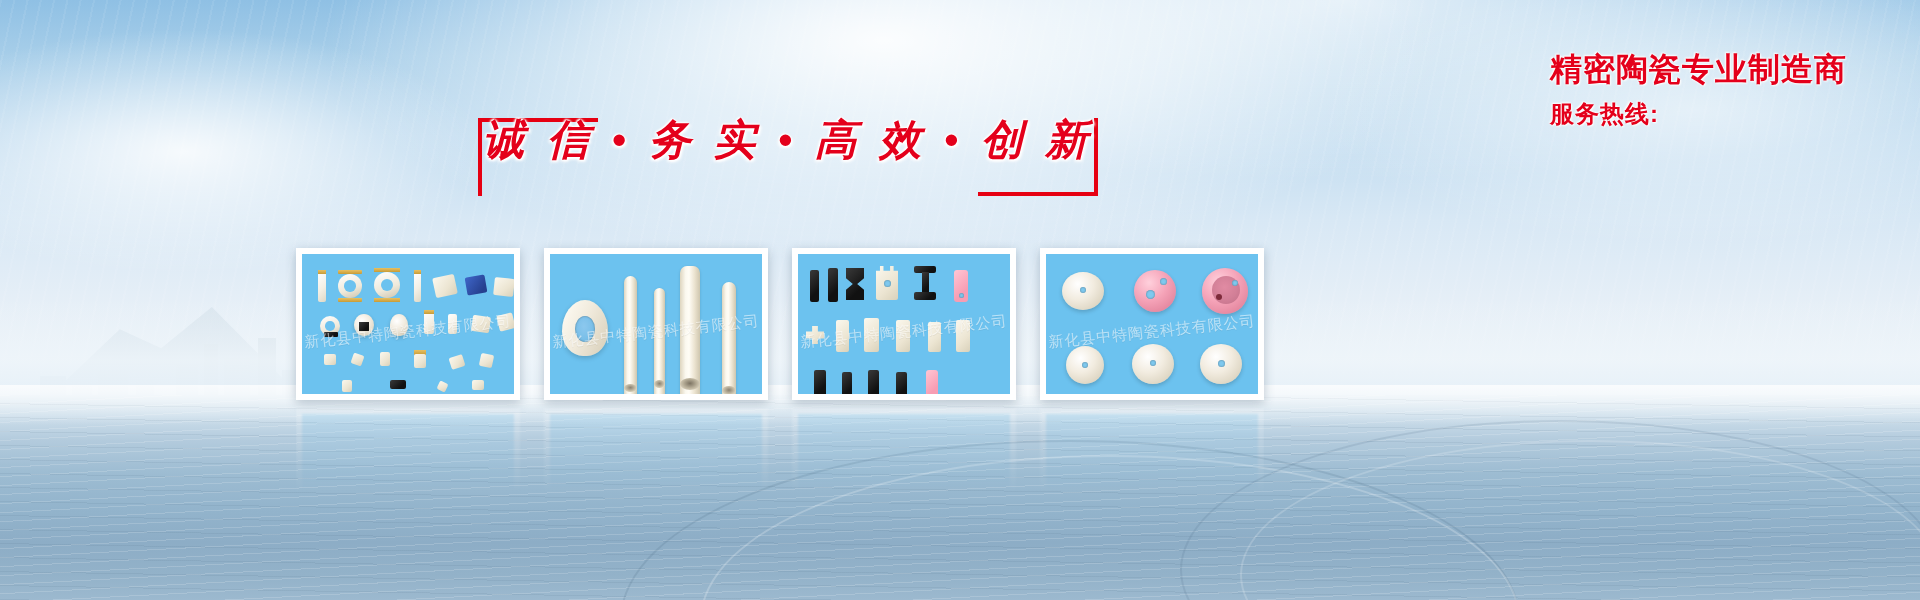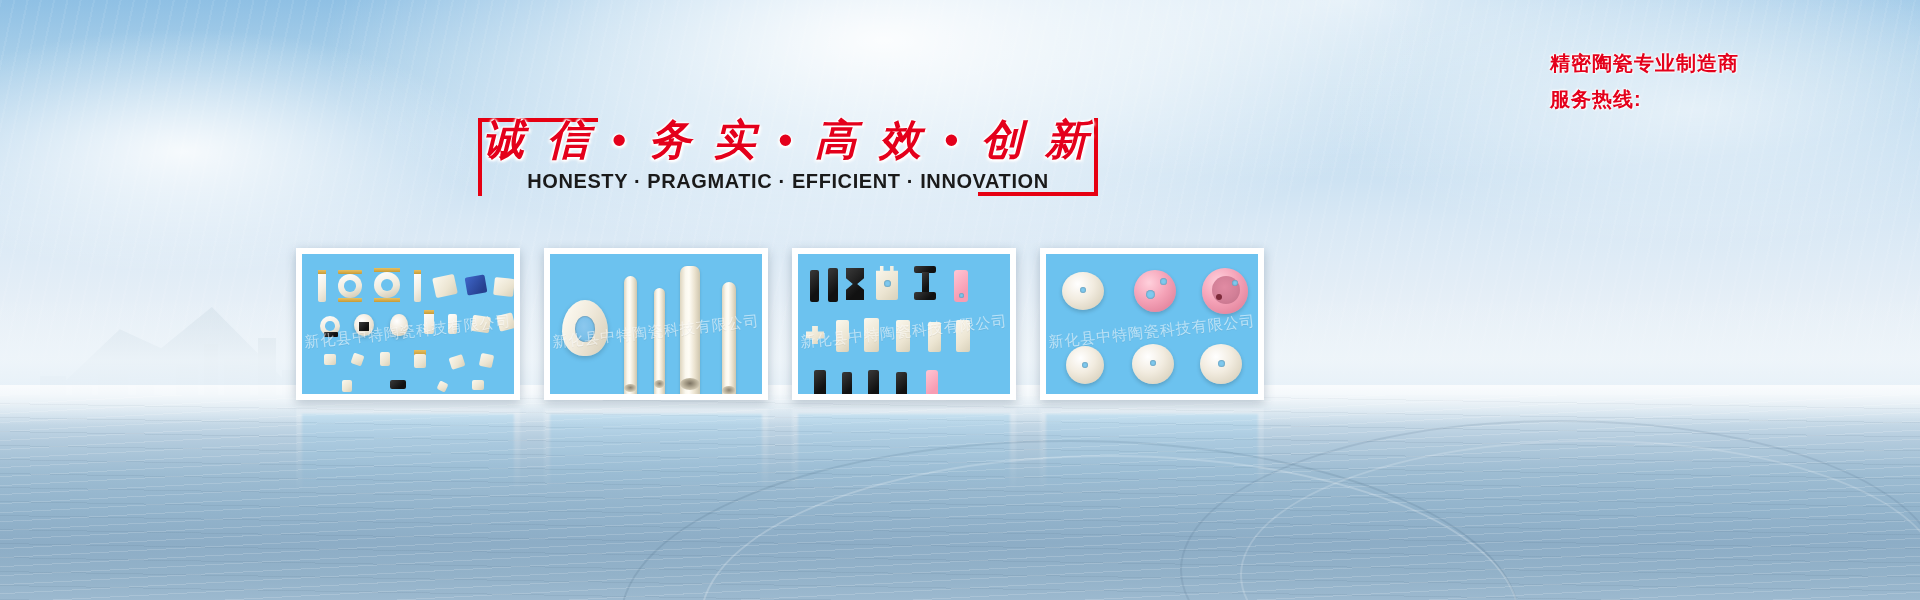--- a/index.html
+++ b/index.html
@@ -122,28 +122,28 @@
     white-space:nowrap;
   }
 
   
   .contact {
     position:absolute; right:40px; top:52px;
     text-align:left; width:330px;
   }
   .contact-title {
     font-family:"Liberation Sans", sans-serif;
-    font-weight:700; font-size:20px; color:#e4001b;
+    font-weight:700; font-size:32px; color:#e4001b;
     text-shadow:0 0 2px #fff, 1px 1px 2px #fff, -1px -1px 2px #fff;
     letter-spacing:1px; white-space:nowrap; line-height:1.1;
   }
   .contact-label {
     margin-top:14px;
     font-family:"Liberation Sans", sans-serif;
-    font-weight:700; font-size:20px; color:#e4001b;
+    font-weight:700; font-size:24px; color:#e4001b;
     text-shadow:0 0 2px #fff, 1px 1px 2px #fff, -1px -1px 2px #fff;
     letter-spacing:1px; white-space:nowrap; line-height:1.1;
   }
   .contact-phone {
     margin-top:4px;
     font-family:"Liberation Sans", sans-serif;
     font-weight:700; font-size:30px; color:#e4001b;
     letter-spacing:0px; white-space:nowrap; line-height:1.1;
   }
 
@@ -253,21 +253,20 @@
   <div class="tire-arc a"></div>
   <div class="tire-arc b"></div>
   <div class="tire-arc c"></div>
   <div class="tire-arc d"></div>
   <div class="horizon-glow"></div>
 
   <div class="slogan">
     <div class="bracket-l"></div>
     <div class="bracket-r"></div>
     <div class="slogan-cn">诚 信 • 务 实 • 高 效 • 创 新</div>
-    <div class="slogan-en">HONESTY · PRAGMATIC · EFFICIENT · INNOVATION</div>
   </div>
 
   <div class="contact">
     <div class="contact-title">精密陶瓷专业制造商</div>
     <div class="contact-label">服务热线:</div>
   </div>
 
   <div class="panels">
 
     <div class="panel">

